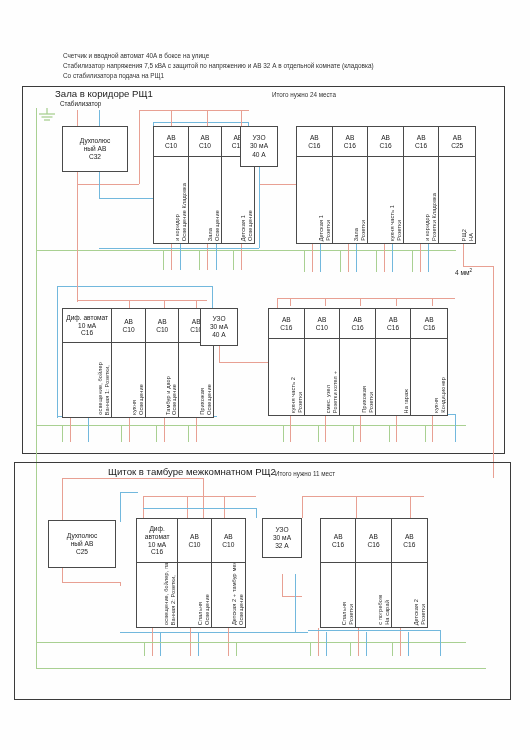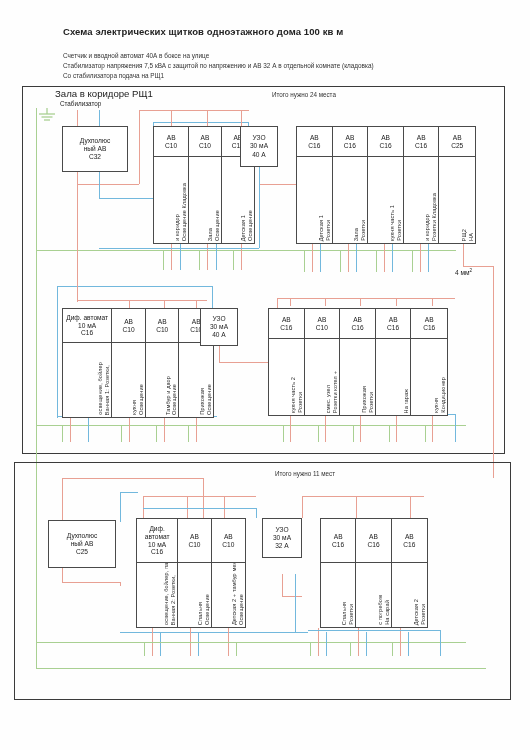--- a/index.html
+++ b/index.html
@@ -159,21 +159,20 @@
   .mm-lab sup { font-size: 4.6px; }
 
   
   #ground-symbol { position: absolute; left: 36px; top: 108px; }
 </style>
 </head>
 <body>
 
 <div id="sheet">
 
-  <div class="doc-title">Схема электрических щитков одноэтажного дома 100 кв м</div>
   <div class="doc-note note1">Счетчик и вводной автомат 40А в боксе на улице</div>
   <div class="doc-note note2">Стабилизатор напряжения 7,5 кВА с защитой по напряжению и АВ 32 А в отдельной комнате (кладовка)</div>
   <div class="doc-note note3">Со стабилизатора подача на РЩ1</div>
 
   <div class="panel-frame" id="panel1-frame"></div>
   <div class="panel-title" style="left:55px; top:88px;">Зала в коридоре  РЩ1</div>
   <div class="panel-count" style="left:272px; top:91px;">Итого нужно 24 места</div>
   <div class="float-lab" style="left:60px; top:100px;">Стабилизатор</div>
 
   <svg id="ground-symbol" width="22" height="16" viewBox="0 0 22 16">
@@ -287,20 +286,21 @@
   <div class="wire v w-red" style="left:360px; top:416px; height:26px;"></div>
   <div class="wire v w-green" style="left:353px; top:425px; height:17px;"></div>
   <div class="wire v w-red" style="left:396px; top:416px; height:26px;"></div>
   <div class="wire v w-green" style="left:389px; top:425px; height:17px;"></div>
   <div class="wire v w-red" style="left:432px; top:416px; height:26px;"></div>
   <div class="wire v w-green" style="left:425px; top:425px; height:17px;"></div>
   <div class="wire h w-blue" style="left:275px; top:414px; width:180px;"></div>
   <div class="wire v w-blue" style="left:455px; top:414px; height:28px;"></div>
 
   <div class="panel-frame" id="panel2-frame"></div>
+  <div class="panel-title" style="left:108px; top:466px;">Щиток в  тамбуре межкомнатном РЩ2</div>
   <div class="panel-count" style="left:275px; top:470px;">Итого нужно 11 мест</div>
 
   <div class="wire v w-red" style="left:62px; top:478px; height:42px;"></div>
   <div class="wire h w-red" style="left:62px; top:478px; width:141px;"></div>
   <div class="wire v w-red" style="left:203px; top:478px; height:90px;"></div>
   <div class="wire v w-red" style="left:62px; top:568px; height:14px;"></div>
   <div class="wire h w-red" style="left:62px; top:582px; width:58px;"></div>
   <div class="wire v w-red" style="left:120px; top:582px; height:4px;"></div>
   <div class="wire v w-blue" style="left:120px; top:492px; height:30px;"></div>
   <div class="wire h w-blue" style="left:120px; top:492px; width:18px;"></div>

